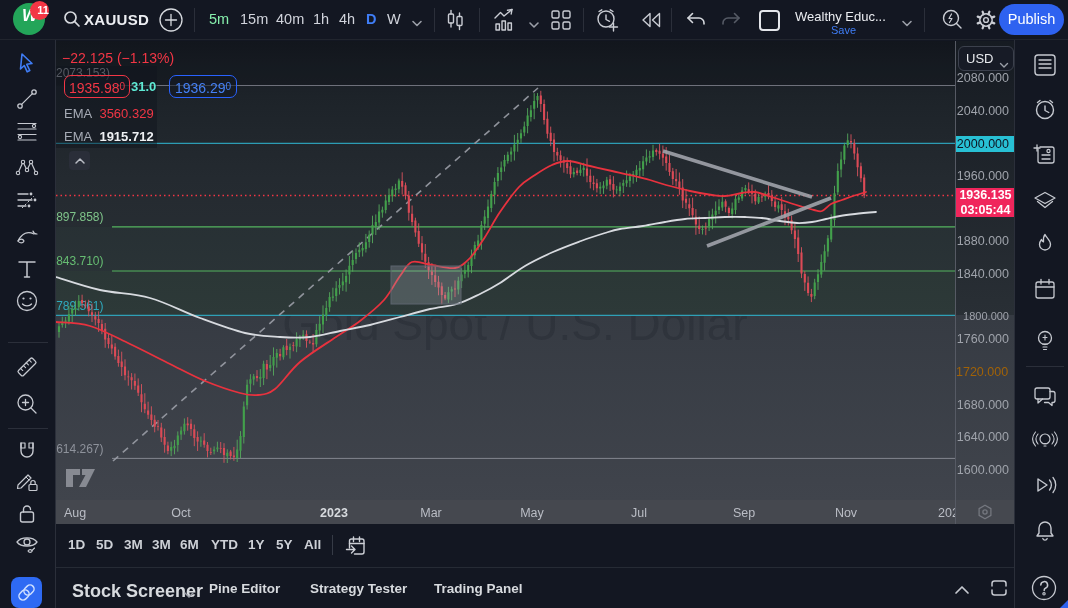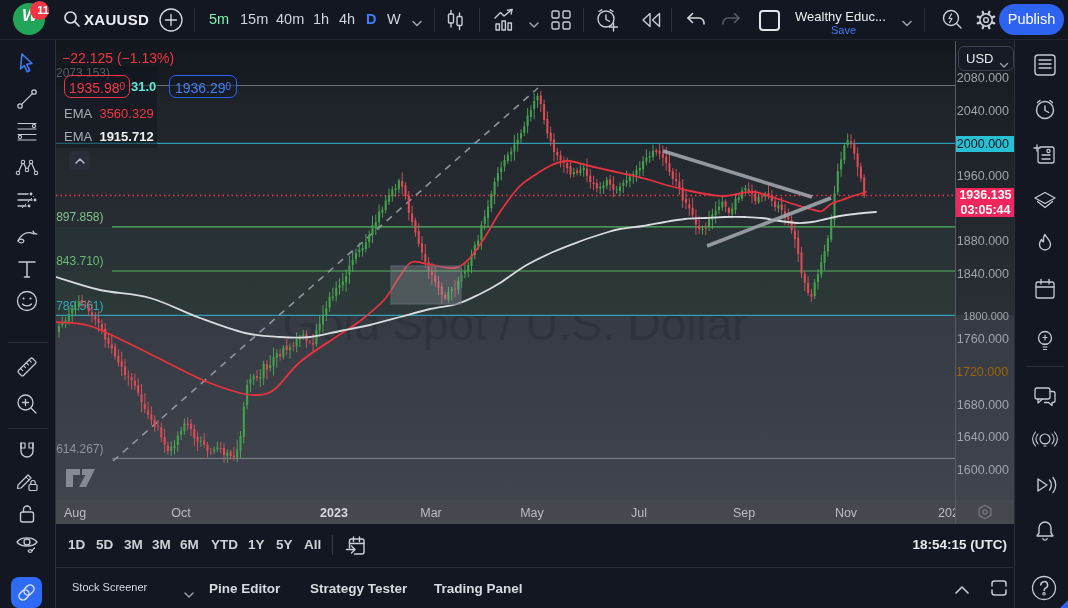--- a/index.html
+++ b/index.html
@@ -374,24 +374,23 @@
       <div class="abs" style="left:155px;top:13px;font-size:13.5px;font-weight:bold;color:#cdd0d6">YTD</div>
       <div class="abs" style="left:192px;top:13px;font-size:13.5px;font-weight:bold;color:#cdd0d6">1Y</div>
       <div class="abs" style="left:220px;top:13px;font-size:13.5px;font-weight:bold;color:#cdd0d6">5Y</div>
       <div class="abs" style="left:248px;top:13px;font-size:13.5px;font-weight:bold;color:#cdd0d6">All</div>
       <div class="sep" style="left:276px;top:11px;height:20px;background:#363b46"></div>
       <div class="ic" style="left:289px;top:10px"><svg width="23" height="23" viewBox="0 0 23 23" style="">
           <path d="M4.5 14 v-7 a2 2 0 0 1 2 -2 h10.5 a2 2 0 0 1 2 2 v11 a2 2 0 0 1 -2 2 h-7.5" stroke="#cdd0d6" stroke-width="1.4" fill="none" stroke-linecap="round" stroke-linejoin="round"></path>
           <path d="M4.5 9.5 h14.5 M8.5 3 v4.5 M14.5 3 v4.5" stroke="#cdd0d6" stroke-width="1.4" fill="none" stroke-linecap="round" stroke-linejoin="round"></path>
           <path d="M1.5 15.5 h8 M6.5 12 l3.5 3.5 L6.5 19" stroke="#cdd0d6" stroke-width="1.4" fill="none" stroke-linecap="round" stroke-linejoin="round"></path>
         </svg></div>
-      <div class="abs" style="left:0;top:13px;width:954px;font-size:13.5px;font-weight:bold;color:#e6e8ec;text-align:right"><span style="margin-right:3px">18:54:15 (UTC)</span></div>
     </div>
     <div class="abs" style="left:56px;top:567px;width:958px;height:41px;background:#131722;border-top:1px solid #262b35">
-      <div class="abs" style="left:16px;top:13px;font-size:11px;font-weight:400;color:#d7dade">Stock Screener</div>
+      <div class="abs" style="left:16px;top:13px;font-size:18px;font-weight:700;color:#d7dade">Stock Screener</div>
       <div class="abs" style="left:153px;top:13px;font-size:13.5px;font-weight:600;color:#d7dade">Pine Editor</div>
       <div class="abs" style="left:254px;top:13px;font-size:13.5px;font-weight:600;color:#d7dade">Strategy Tester</div>
       <div class="abs" style="left:378px;top:13px;font-size:13.5px;font-weight:600;color:#d7dade">Trading Panel</div>
       <div class="ic" style="left:127px;top:18px"><svg width="12" height="9" viewBox="0 0 12 9" style="">
           <path d="M2 2 L6 6 L10 2" stroke="#9b9fa8" stroke-width="1.5" fill="none" stroke-linecap="round" stroke-linejoin="round"></path>
         </svg></div>
       <div class="ic" style="left:898px;top:14px"><svg width="16" height="12" viewBox="0 0 16 12" style="">
           <path d="M2 9 L8 3 L14 9" stroke="#c6c9d0" stroke-width="1.7" fill="none" stroke-linecap="round" stroke-linejoin="round"></path>
         </svg></div>
       <div class="ic" style="left:934px;top:11px"><svg width="18" height="18" viewBox="0 0 18 18" style="">

